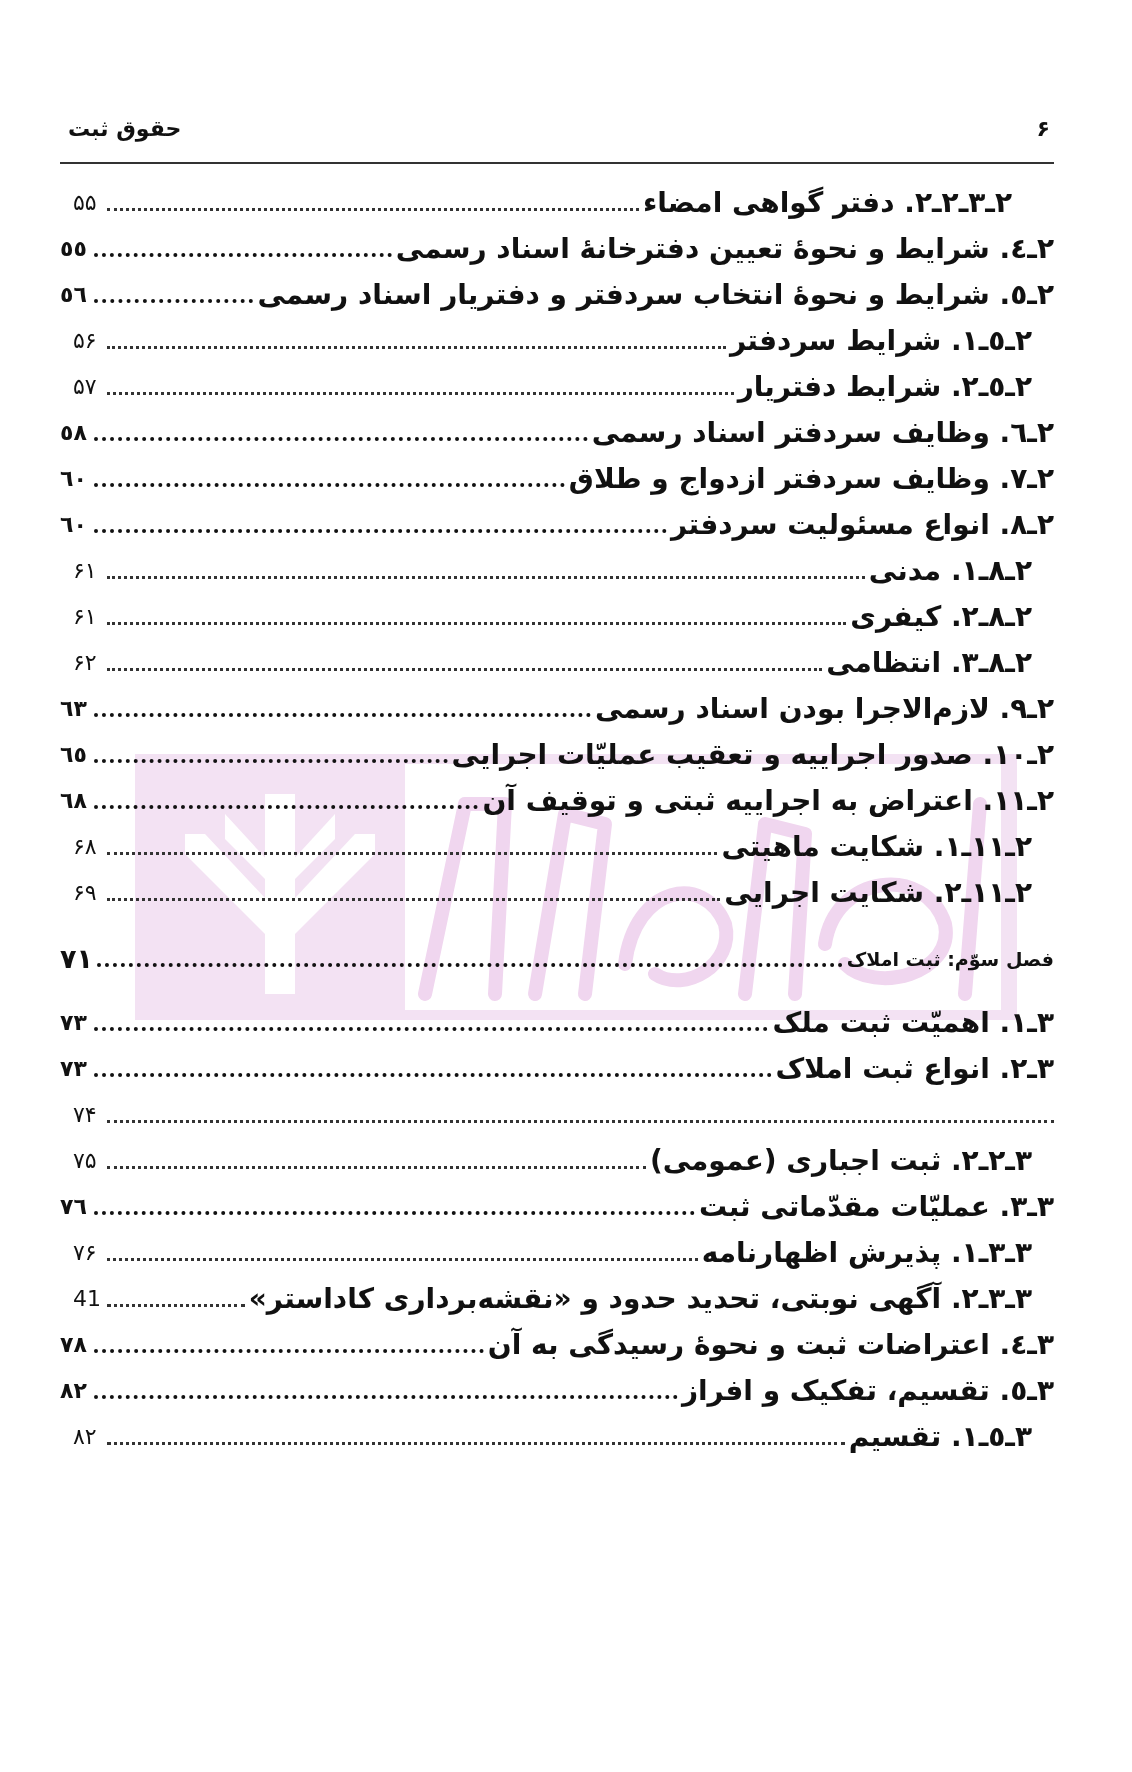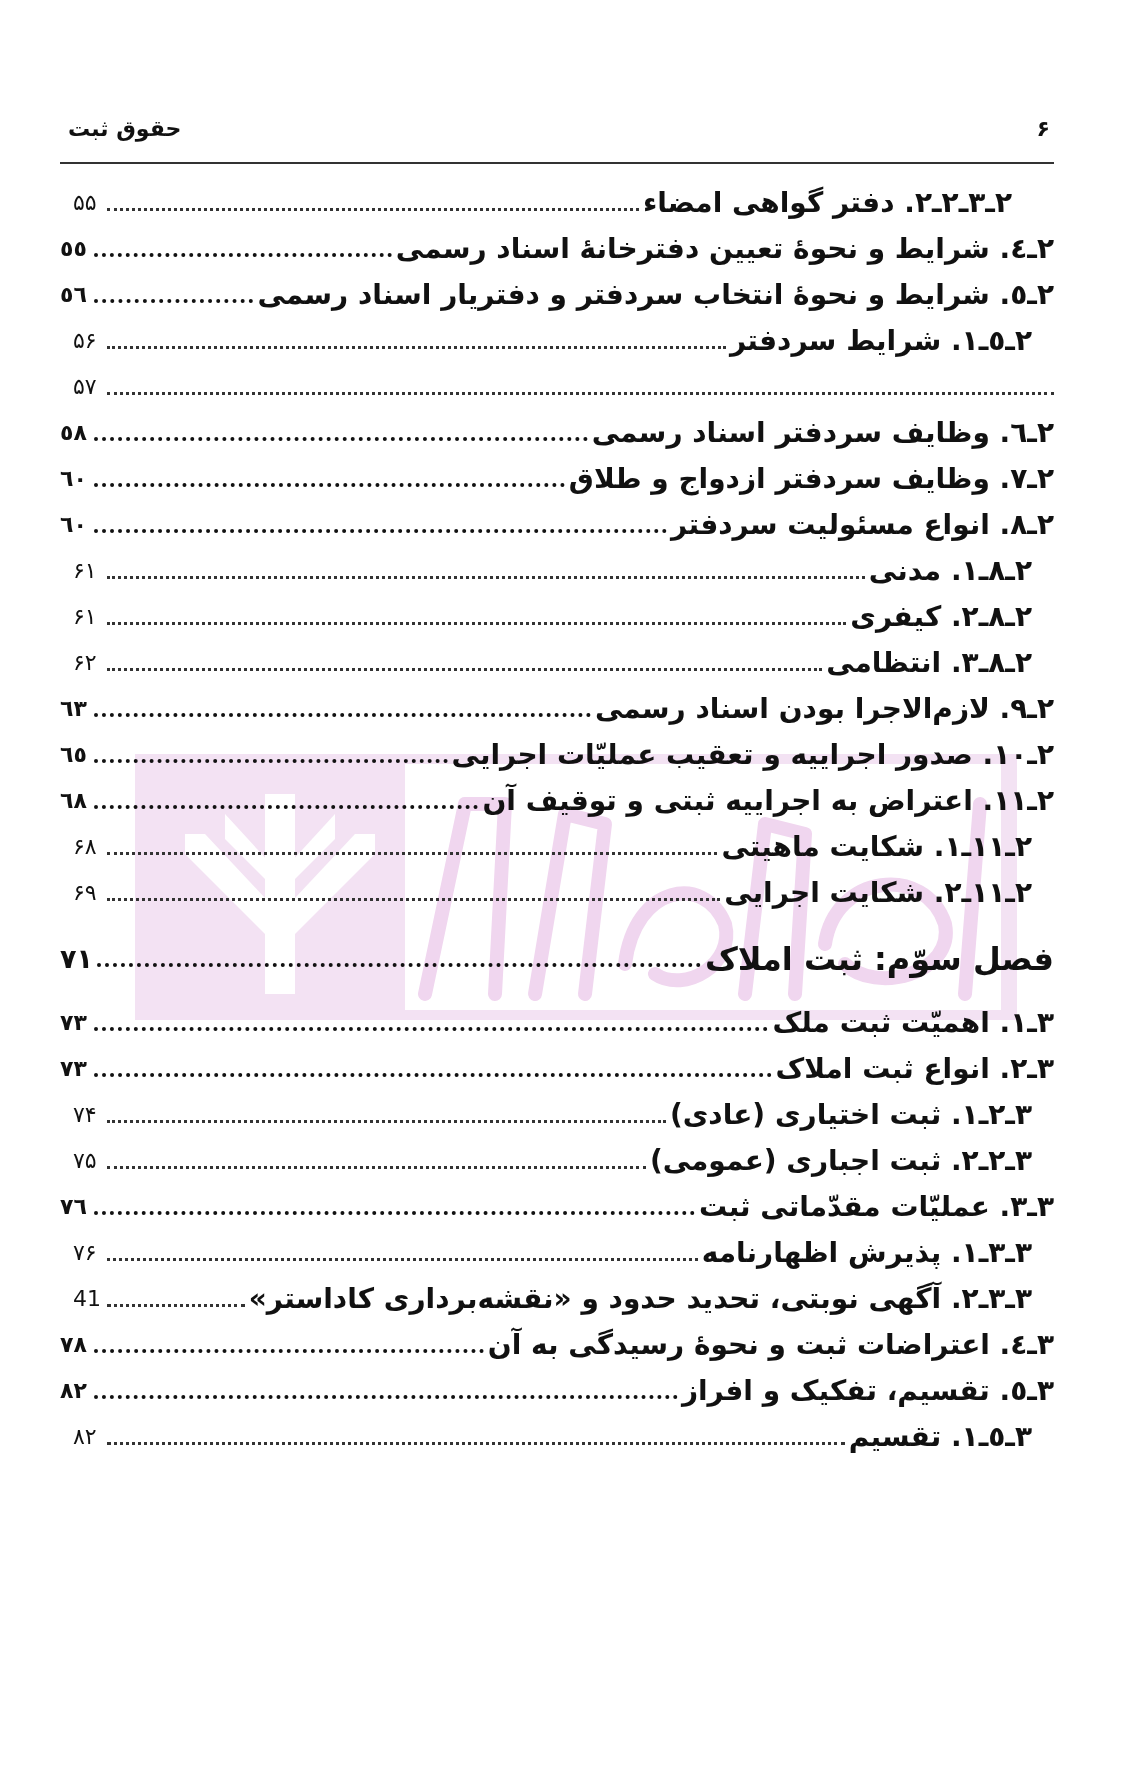--- a/index.html
+++ b/index.html
@@ -43,21 +43,21 @@
     flex: 1; border-bottom: 4px dotted #111; margin-bottom: 9px; height: 0;
   }
   .row .page {
     font-size: 22px; font-weight: bold; line-height: 34px; padding-right: 4px;
     min-width: 30px; text-align: left;
   }
   .row.lvl2 .title { padding-right: 22px; }
   .row.lvl3 .title { padding-right: 42px; }
   .row.light .dots { border-bottom: 3px dotted #333; }
   .row.light .page { font-weight: normal; margin-left: 13px; }
-  .row.chapter .title { font-size: 32px; }
+  .row.chapter .title { font-size: 19px; }
   .row.chapter .page { font-size: 27px; text-align: right; }
 </style>
 </head>
 <body>
 
 <div class="header">
   <span class="book-title">حقوق ثبت</span>
   <span class="page-num">۶</span>
 </div>
 
@@ -98,20 +98,21 @@
     <span class="title">۲ـ٥. شرایط و نحوهٔ انتخاب سردفتر و دفتریار اسناد رسمی</span>
     <span class="dots"></span>
     <span class="page">٥٦</span>
   </div>
   <div class="row lvl2 light" style="top:138px">
     <span class="title">۲ـ٥ـ۱. شرایط سردفتر</span>
     <span class="dots"></span>
     <span class="page">۵۶</span>
   </div>
   <div class="row lvl2 light" style="top:184px">
+    <span class="title">۲ـ٥ـ۲. شرایط دفتریار</span>
     <span class="dots"></span>
     <span class="page">۵۷</span>
   </div>
   <div class="row lvl1" style="top:230px">
     <span class="title">۲ـ٦. وظایف سردفتر اسناد رسمی</span>
     <span class="dots"></span>
     <span class="page">٥٨</span>
   </div>
   <div class="row lvl1" style="top:276px">
     <span class="title">۲ـ۷. وظایف سردفتر ازدواج و طلاق</span>
@@ -172,21 +173,20 @@
     <span class="title">۳ـ۱. اهمیّت ثبت ملک</span>
     <span class="dots"></span>
     <span class="page">۷۳</span>
   </div>
   <div class="row lvl1" style="top:866px">
     <span class="title">۳ـ۲. انواع ثبت املاک</span>
     <span class="dots"></span>
     <span class="page">۷۳</span>
   </div>
   <div class="row lvl2 light" style="top:912px">
-    <span class="title">۳ـ۲ـ۱. ثبت اختیاری (عادی)</span>
     <span class="dots"></span>
     <span class="page">۷۴</span>
   </div>
   <div class="row lvl2 light" style="top:958px">
     <span class="title">۳ـ۲ـ۲. ثبت اجباری (عمومی)</span>
     <span class="dots"></span>
     <span class="page">۷۵</span>
   </div>
   <div class="row lvl1" style="top:1004px">
     <span class="title">۳ـ۳. عملیّات مقدّماتی ثبت</span>

